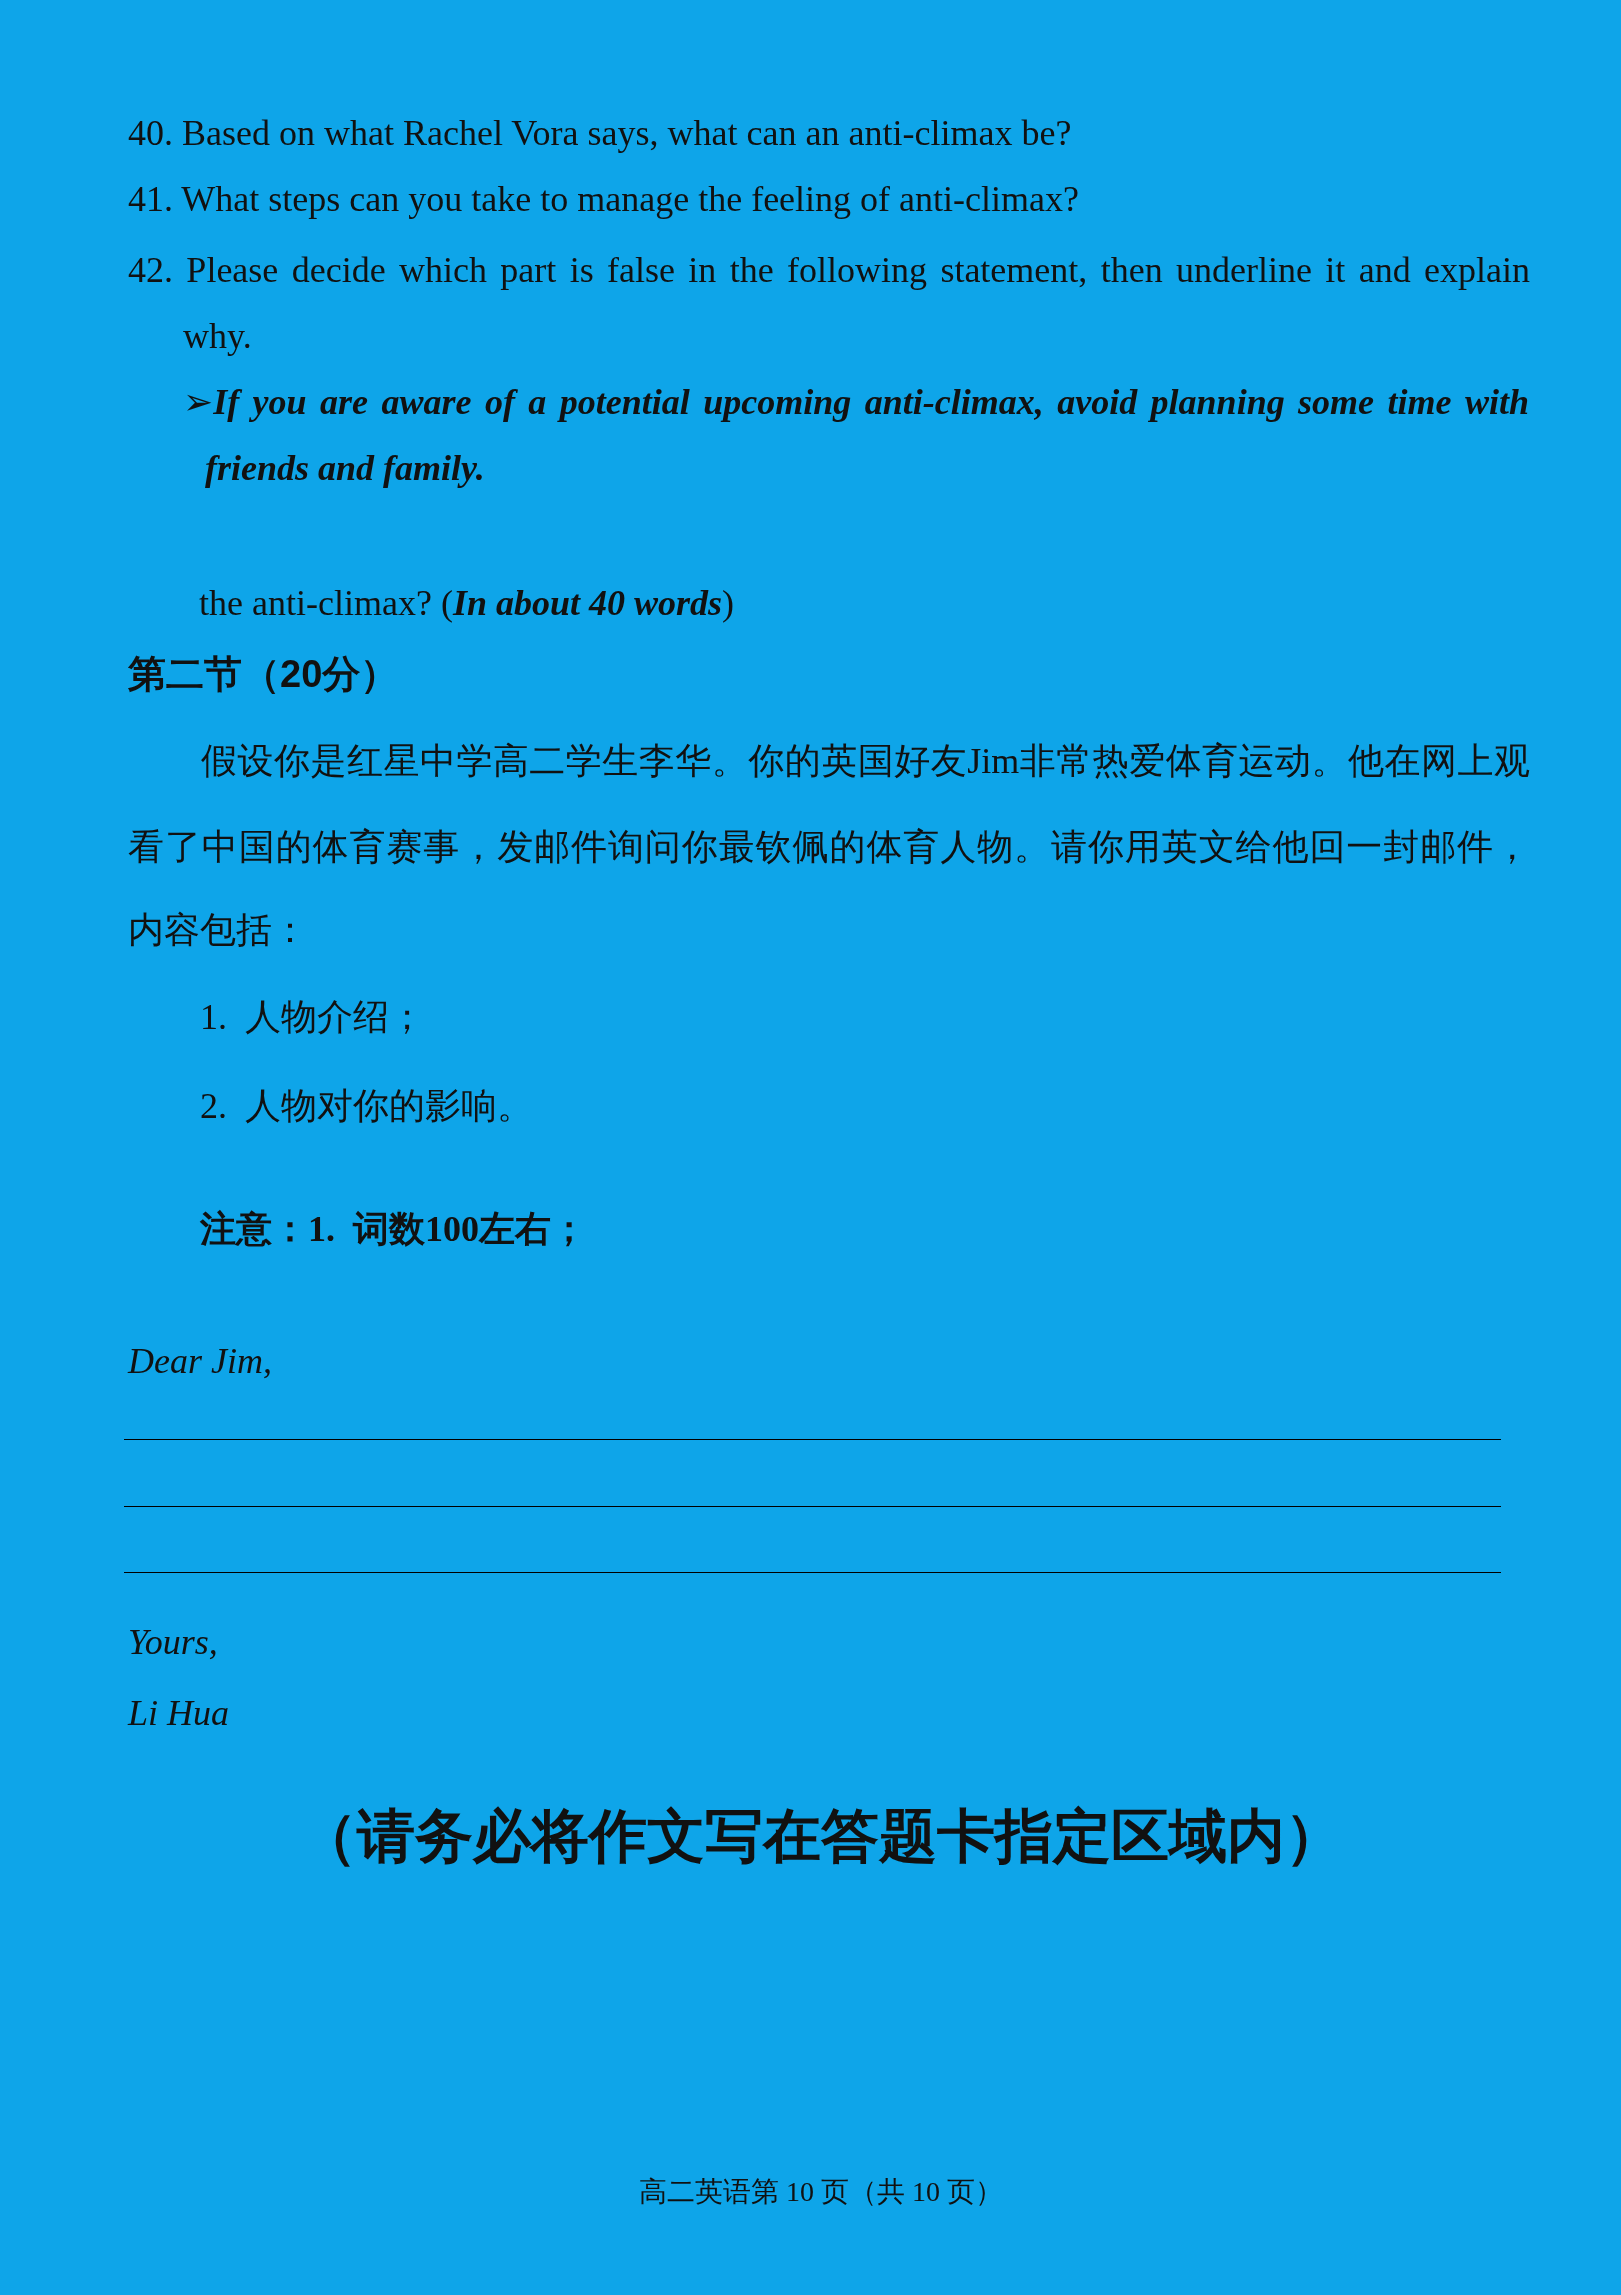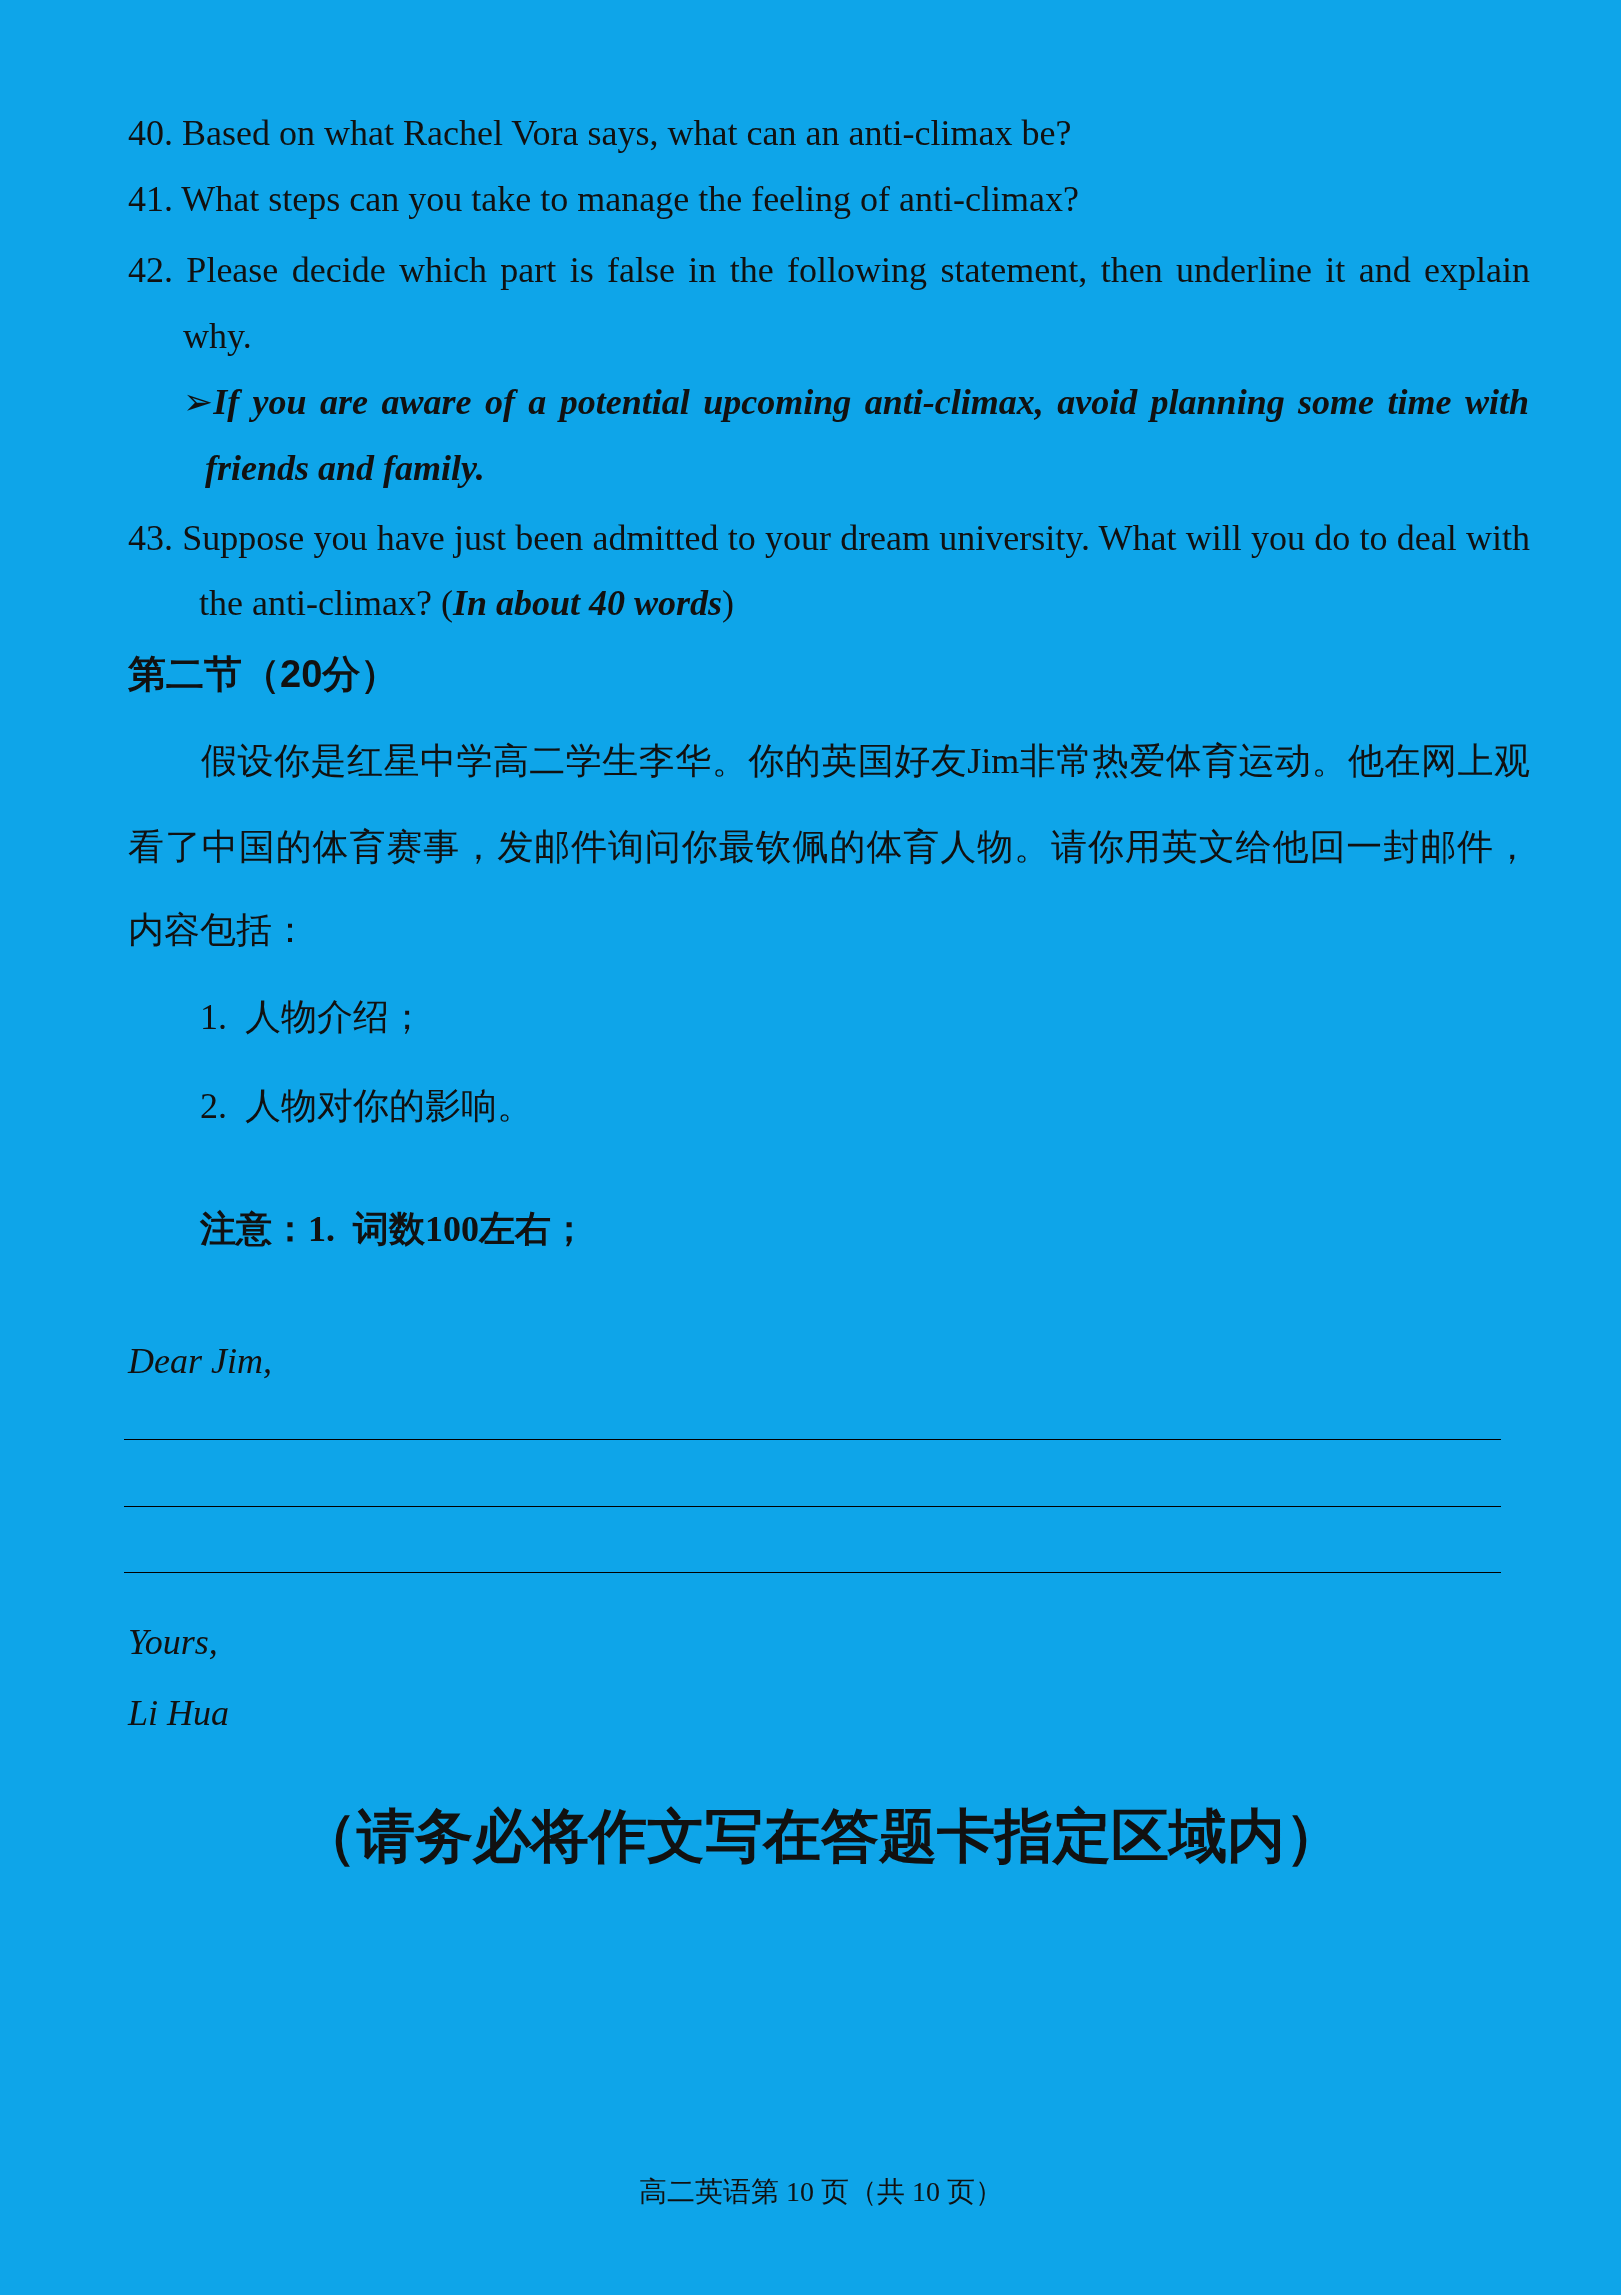--- a/index.html
+++ b/index.html
@@ -97,21 +97,20 @@
   <div class="line serif" style="top:181px; left:128px;">41. What steps can you take to manage the feeling of anti-climax?</div>
 
   <div class="line serif just" style="top:252px; left:128px; width:1402px;">42. Please decide which part is false in the following statement, then underline it and explain</div>
 
   <div class="line serif" style="top:318px; left:183px;">why.</div>
 
   <div class="line serif boldital just" style="top:384px; left:183px; width:1346px;"><span class="arrow-glyph">➢</span><span>If you are aware of a potential upcoming anti-climax, avoid planning some time with</span></div>
 
   <div class="line serif boldital" style="top:450px; left:183px;margin-left:22px;">friends and family.</div>
 
-  <div class="line serif just" style="top:520px; left:128px; width:1402px;">43. Suppose you have just been admitted to your dream university. What will you do to deal with</div>
 
   <div class="line serif" style="top:585px; left:199px;"><span>the anti-climax? (</span><span class="boldital">In about 40 words</span><span>)</span></div>
 
   <div class="line cjk-heading" style="top:655px; left:128px;">第二节（20分）</div>
 
   <div class="line cjk just" style="top:829px; left:128px; width:1402px;">看了中国的体育赛事，发邮件询问你最钦佩的体育人物。请你用英文给他回一封邮件，</div>
 
   <div class="line cjk just indent2" style="top:743px; left:128px; width:1402px;">假设你是红星中学高二学生李华。你的英国好友Jim非常热爱体育运动。他在网上观</div>
 
   <div class="line cjk" style="top:912px; left:128px;">内容包括：</div>

